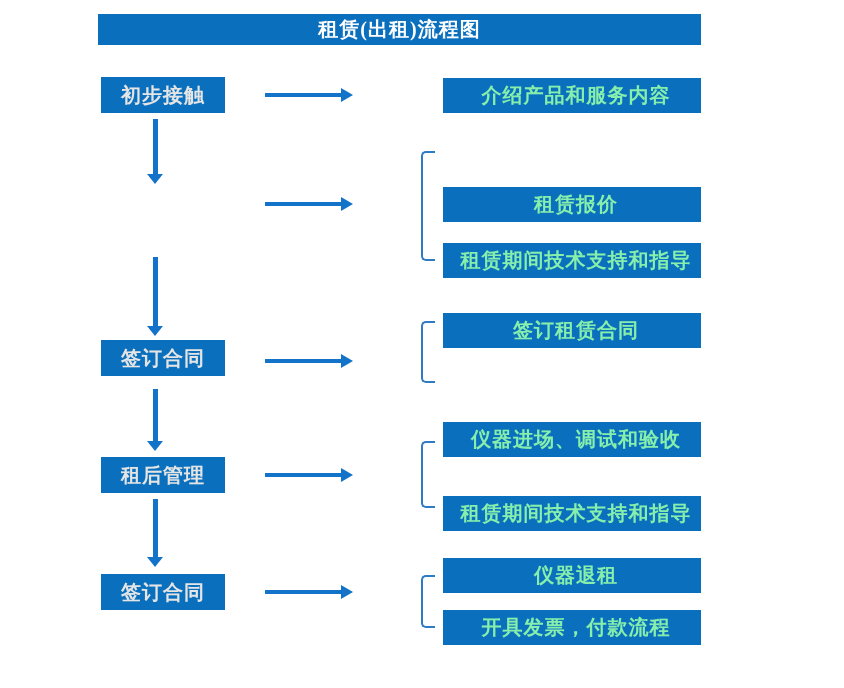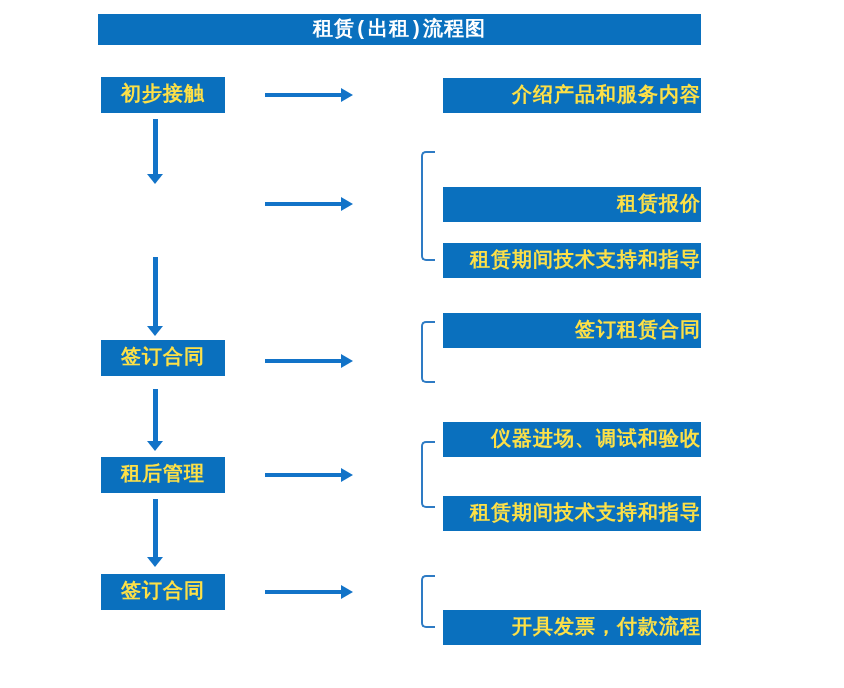--- a/index.html
+++ b/index.html
@@ -5,21 +5,21 @@
   html, body {
     margin: 0;
     padding: 0;
     background: #ffffff;
   }
   .canvas {
     position: relative;
     width: 776px;
     height: 688px;
     background: #ffffff;
-    font-family: Liberation Mono, monospace;
+    font-family: Liberation Serif, serif;
     overflow: hidden;
   }
   .title-bar {
     position: absolute;
     left: 98px;
     top: 14px;
     width: 603px;
     height: 31px;
     background: #0a70be;
     color: #ffffff;
@@ -28,38 +28,38 @@
     line-height: 31px;
     text-align: center;
     letter-spacing: 1px;
   }
   .step-box {
     position: absolute;
     left: 101px;
     width: 124px;
     height: 36px;
     background: #0a70be;
-    color: #fde047;
+    color: #e5e5e5;
     font-size: 20px;
     font-weight: bold;
     line-height: 36px;
     text-align: center;
     letter-spacing: 1px;
   }
   .detail-box {
     position: absolute;
     left: 443px;
     width: 258px;
     height: 35px;
     background: #0a70be;
-    color: #fde047;
+    color: #86efac;
     font-size: 20px;
     font-weight: bold;
     line-height: 35px;
-    text-align: right;
+    text-align: center;
     padding-left: 8px;
     letter-spacing: 1px;
     box-sizing: border-box;
     white-space: nowrap;
   }
   .h-arrow {
     position: absolute;
     left: 265px;
     width: 88px;
     height: 14px;
@@ -173,15 +173,16 @@
   <div class="detail-box" style="top:78px">介绍产品和服务内容</div>
 
   <div class="detail-box" style="top:187px">租赁报价</div>
   <div class="detail-box" style="top:243px">租赁期间技术支持和指导</div>
 
   <div class="detail-box" style="top:313px">签订租赁合同</div>
 
   <div class="detail-box" style="top:422px">仪器进场、调试和验收</div>
   <div class="detail-box" style="top:496px">租赁期间技术支持和指导</div>
 
+  <div class="detail-box" style="top:558px">仪器退租</div>
   <div class="detail-box" style="top:610px">开具发票，付款流程</div>
 
 </div>
 
 </body></html>

